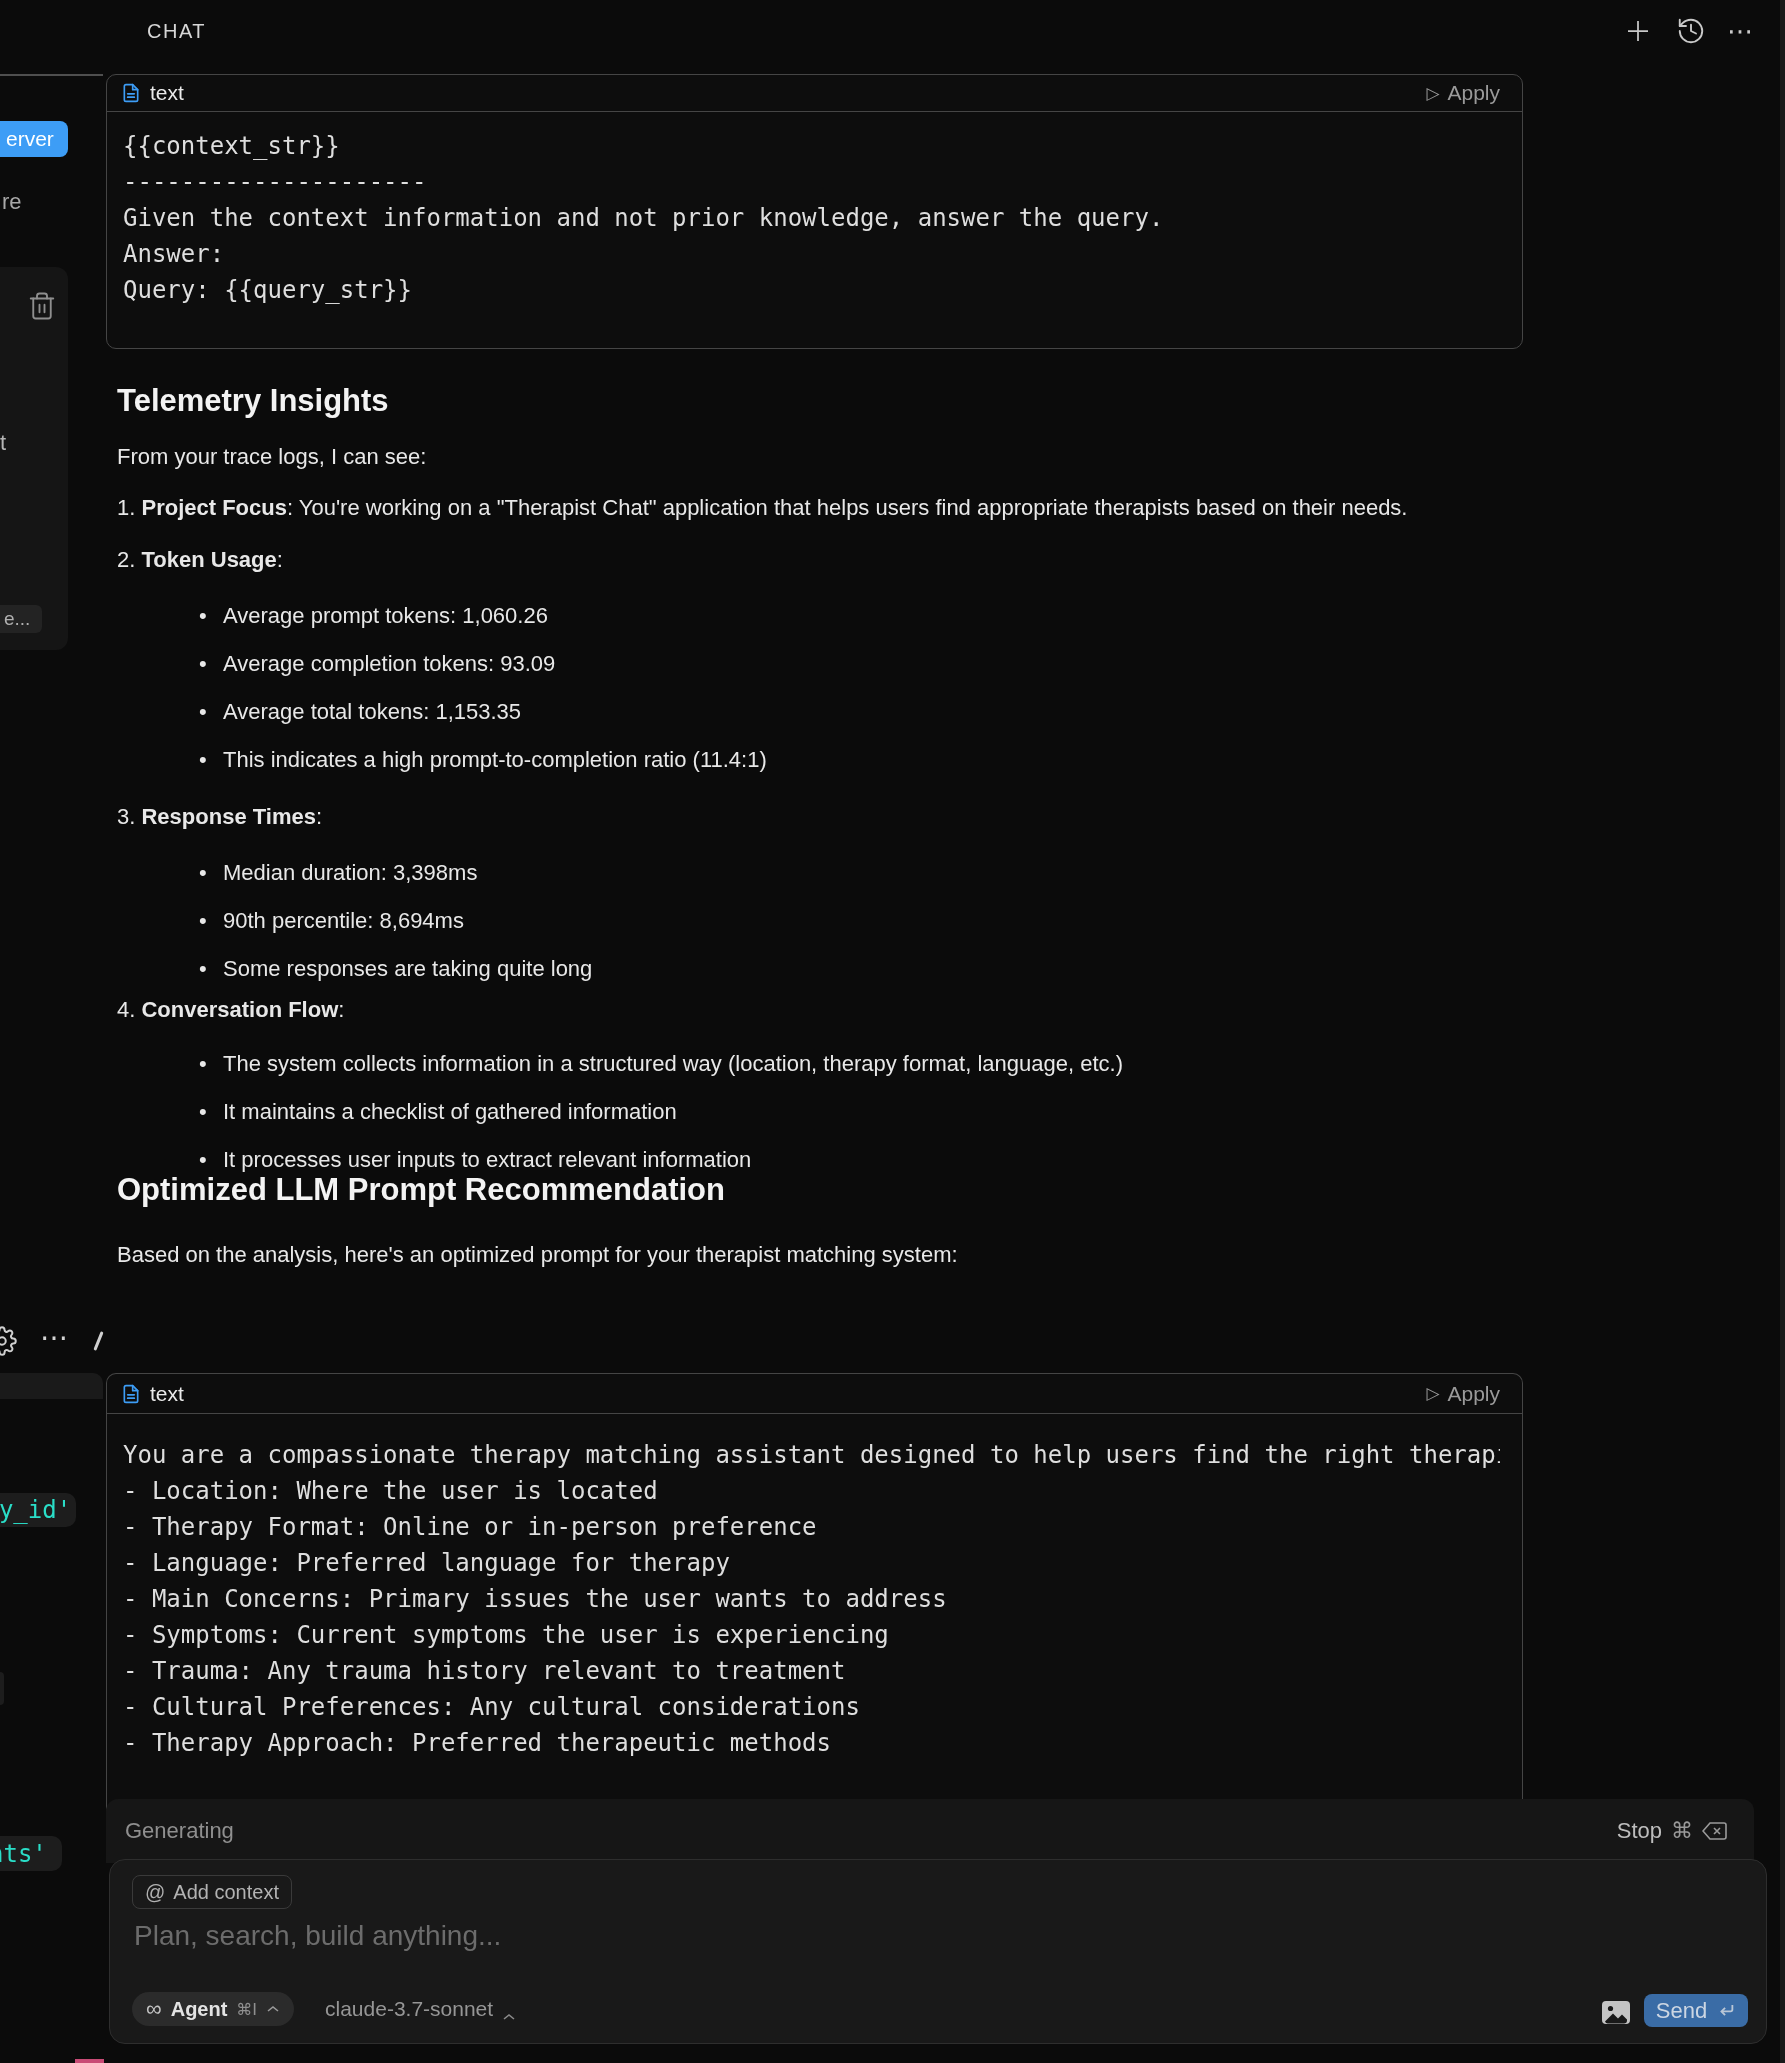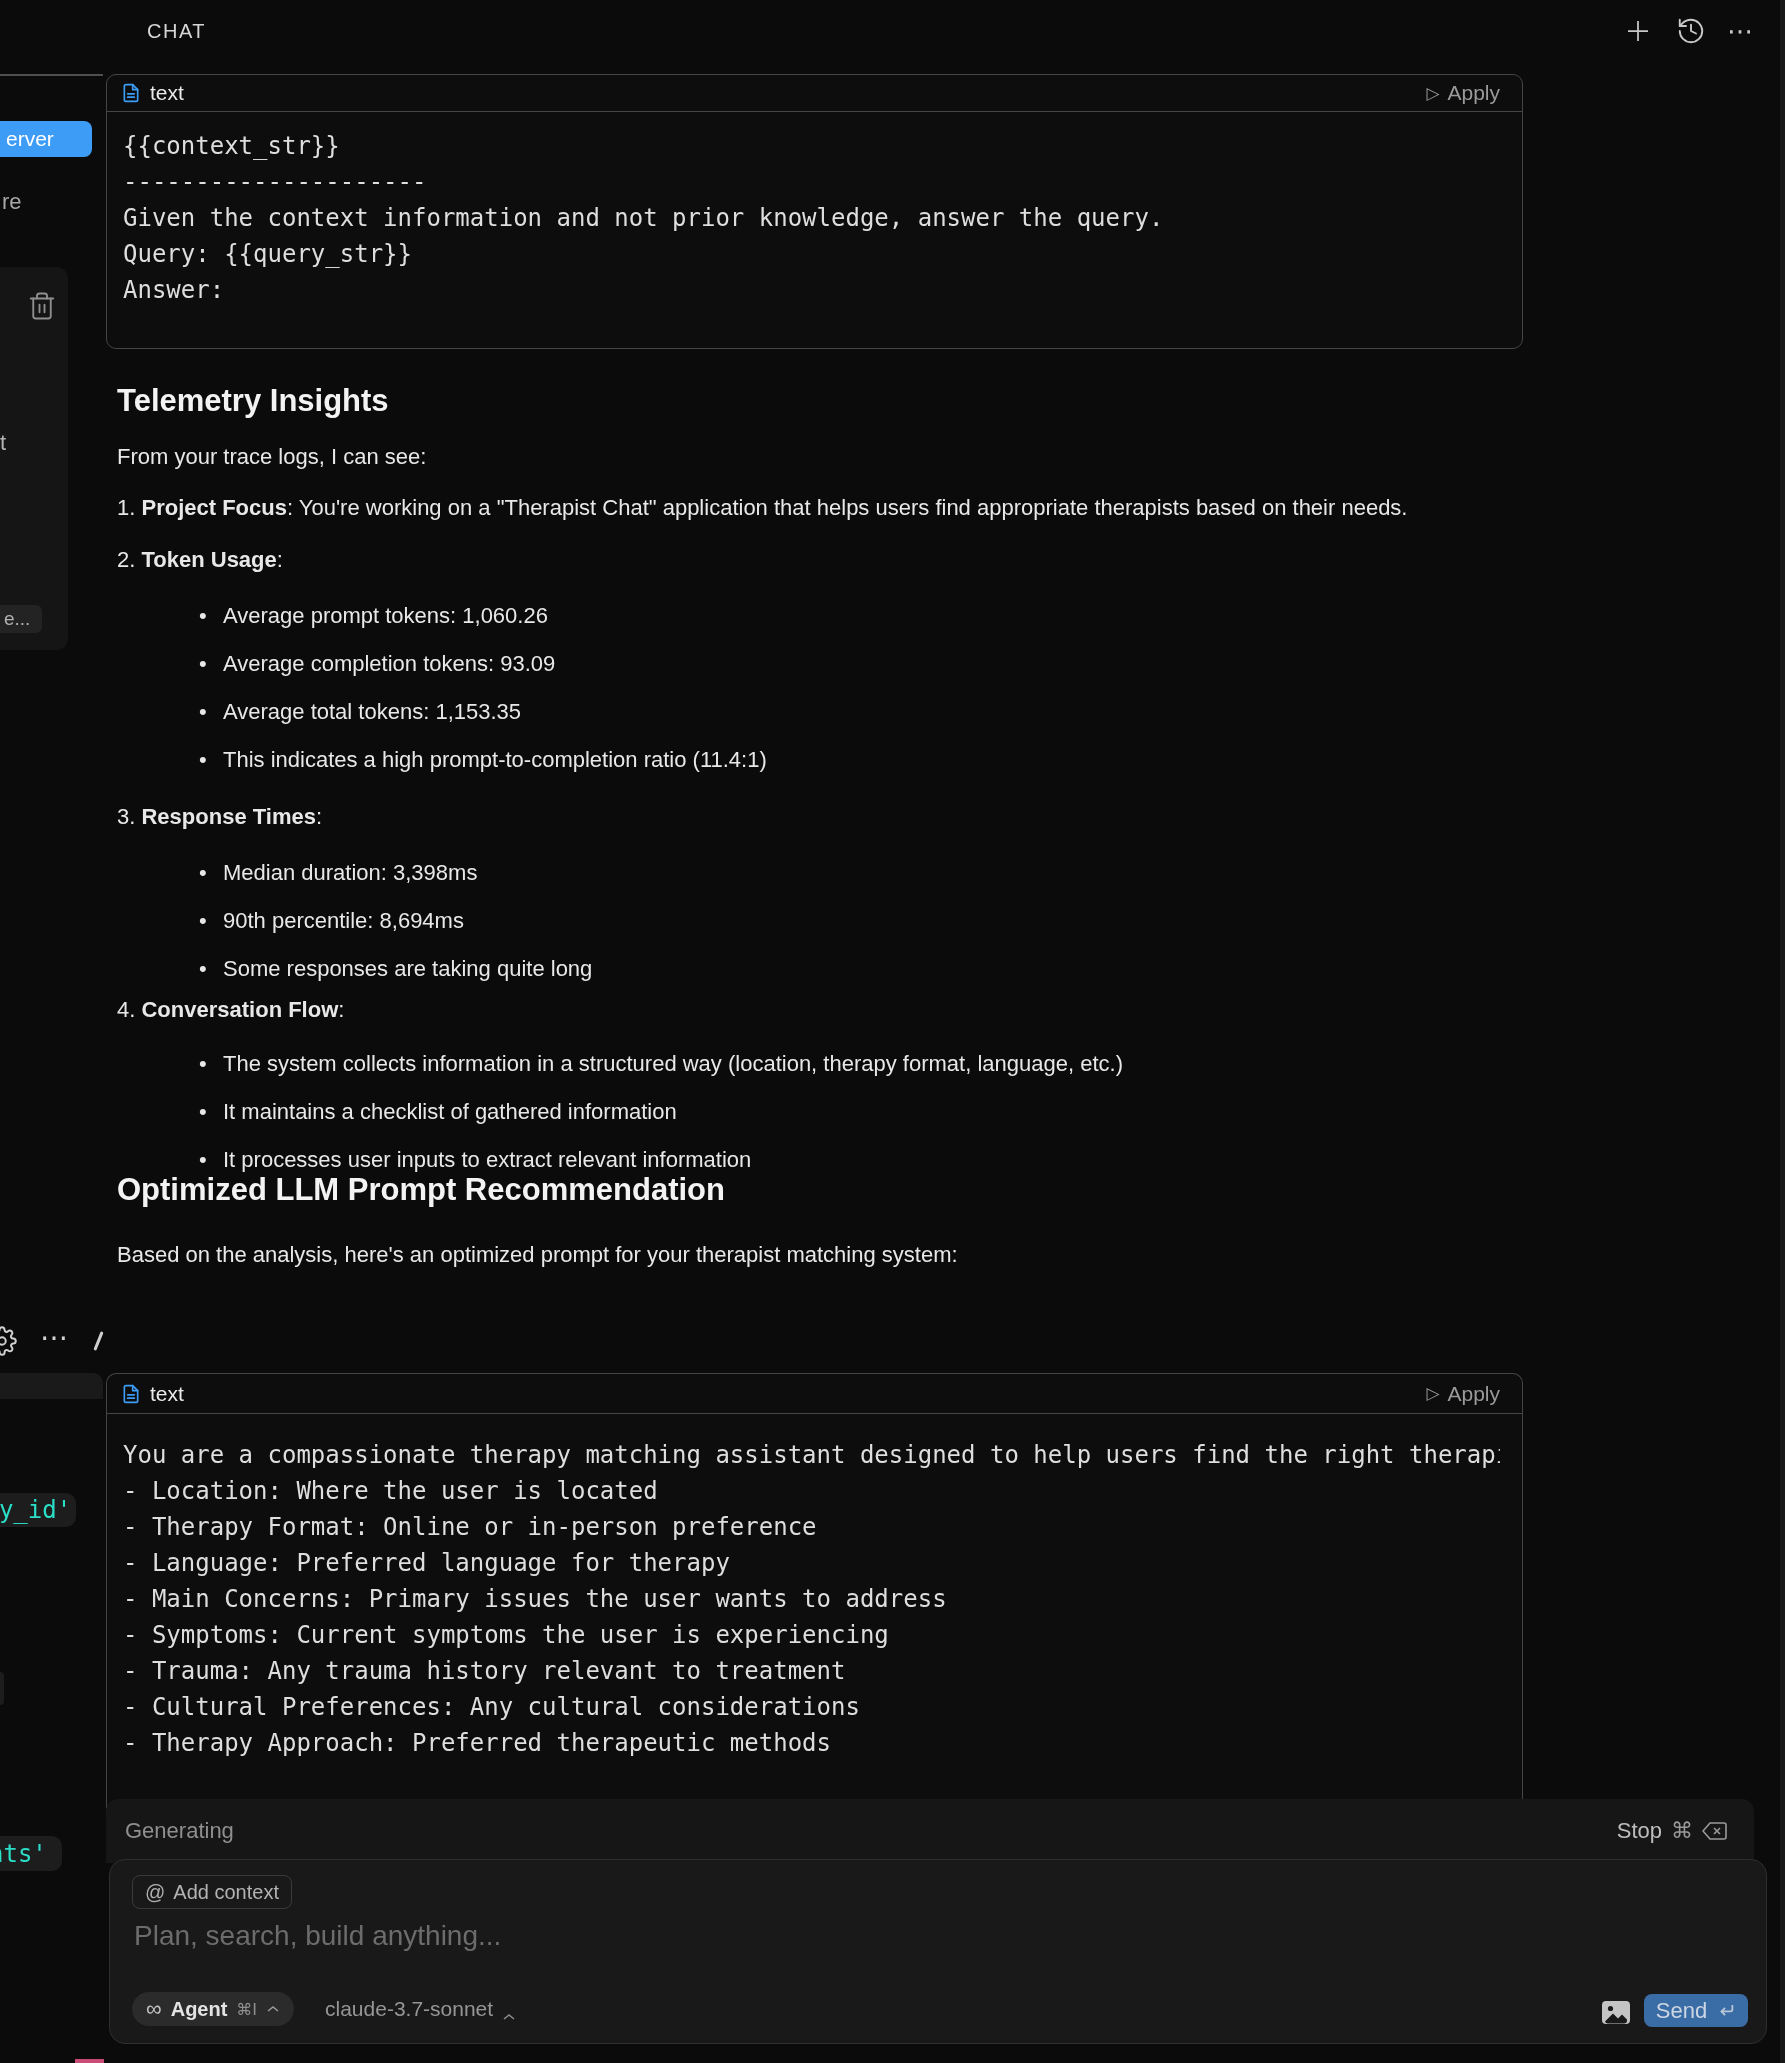--- a/index.html
+++ b/index.html
@@ -7,21 +7,21 @@
   #screen {
     position:relative; width:1785px; height:2064px; overflow:hidden;
     background:#0b0b0b; font-family:"Liberation Sans", sans-serif;
     color:#e8e8e8;
   }
   .abs { position:absolute; }
   svg { display:block; }
 
   
   .tab-line { left:0; top:74px; width:103px; height:2px; background:#4f4f4f; }
-  .server-btn { left:0; top:121px; width:92px; height:36px; background:#3d9df6;
+  .server-btn { left:0; top:121px; width:68px; height:36px; background:#3d9df6;
     border-radius:0 8px 8px 0; color:#fff; font-size:21px; display:flex; align-items:center; padding-left:6px; }
   .re-label { left:2px; top:189px; font-size:22px; color:#a8a8a8; }
   .side-panel { left:0; top:267px; width:68px; height:383px; background:#151515; border-radius:0 12px 12px 0; }
   .trash-wrap { left:27px; top:291px; }
   .t-label { left:0; top:430px; font-size:22px; color:#b5b5b5; }
   .e-chip { left:0; top:605px; width:42px; height:28px; background:#232323; border-radius:0 6px 6px 0;
     font-size:19px; color:#b0b0b0; display:flex; align-items:center; padding-left:4px; }
   .gear-wrap { left:-13px; top:1326px; }
   .mid-dots { left:40px; top:1321px; font-size:28px; color:#d4d4d4; letter-spacing:2px; }
   .slash-frag { left:97px; top:1331px; width:3px; height:20px; background:#cfcfcf; transform:rotate(22deg); border-radius:2px; }
@@ -165,22 +165,22 @@
       <span class="cb-lang">text</span>
       <span class="cb-apply">
         <span class="tri">▷</span>
         <span>Apply</span>
       </span>
     </div>
     <div class="cb-body">
       <div>{{context_str}}</div>
       <div>---------------------</div>
       <div>Given the context information and not prior knowledge, answer the query.</div>
+      <div>Answer:</div>
       <div>Query: {{query_str}}</div>
-      <div>Answer:</div>
     </div>
   </div>
 
   <div class="abs prose">
     <h2>Telemetry Insights</h2>
     <div class="intro">From your trace logs, I can see:</div>
 
     <div class="ni ni1"><span>1.</span> <b>Project Focus</b><span>: You're working on a "Therapist Chat" application that helps users find appropriate therapists based on their needs.</span></div>
 
     <div class="ni ni2"><span>2.</span> <b>Token Usage</b><span>:</span></div>

